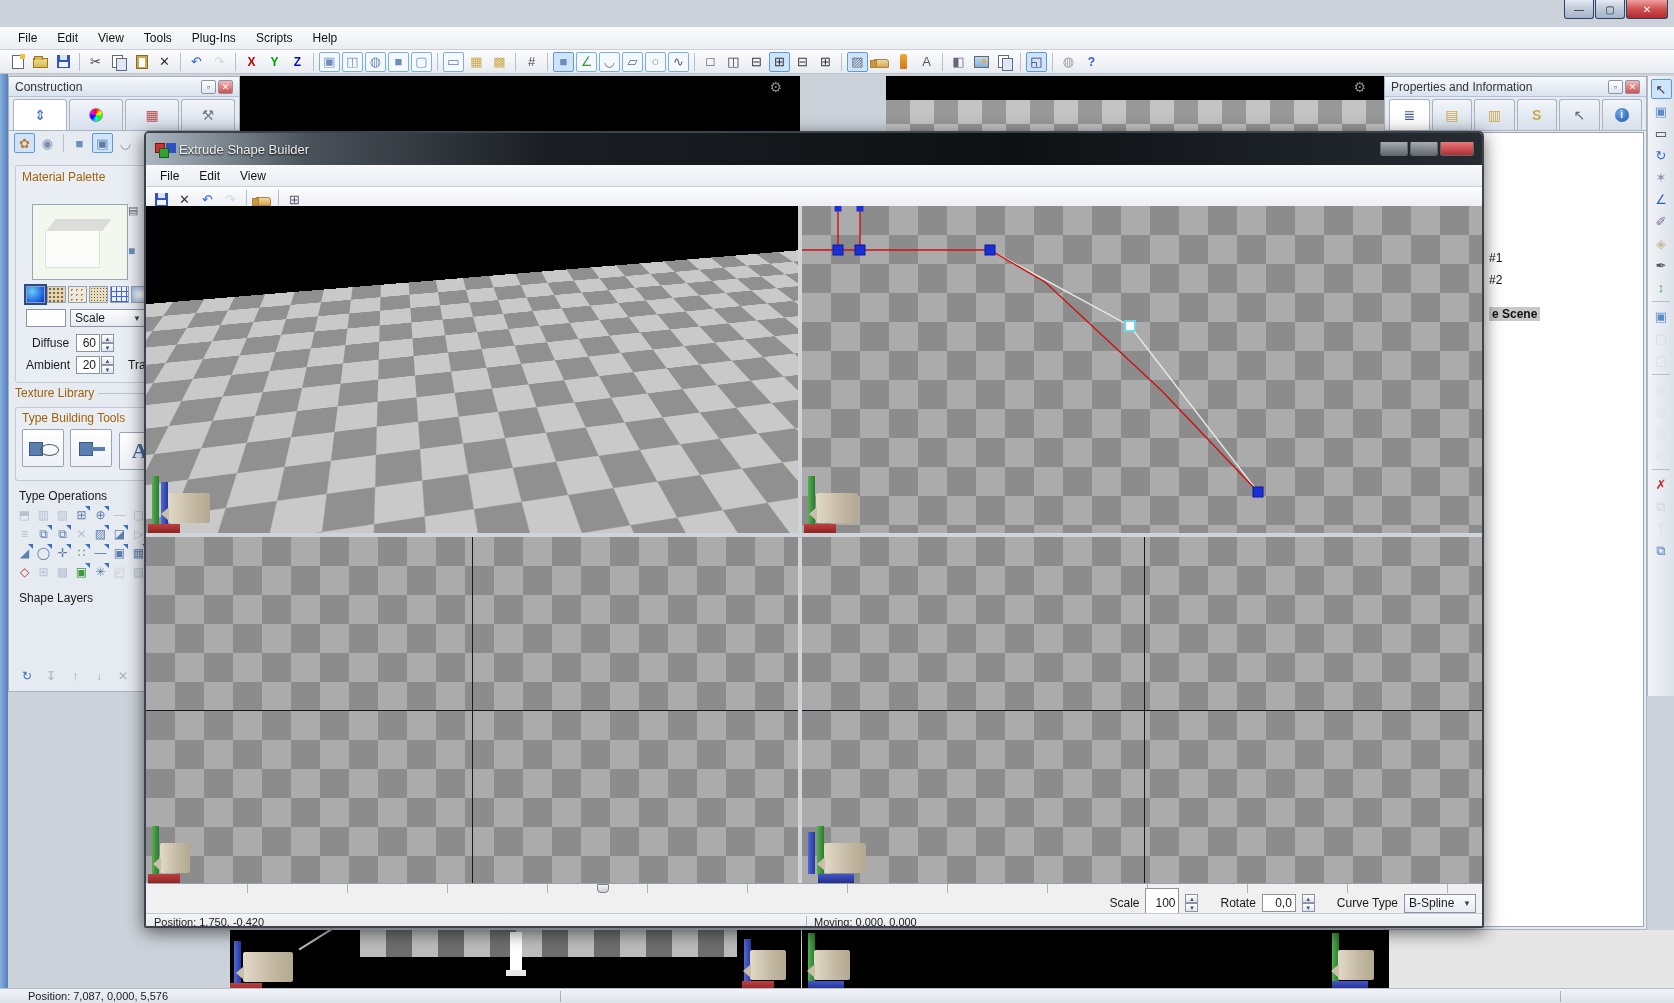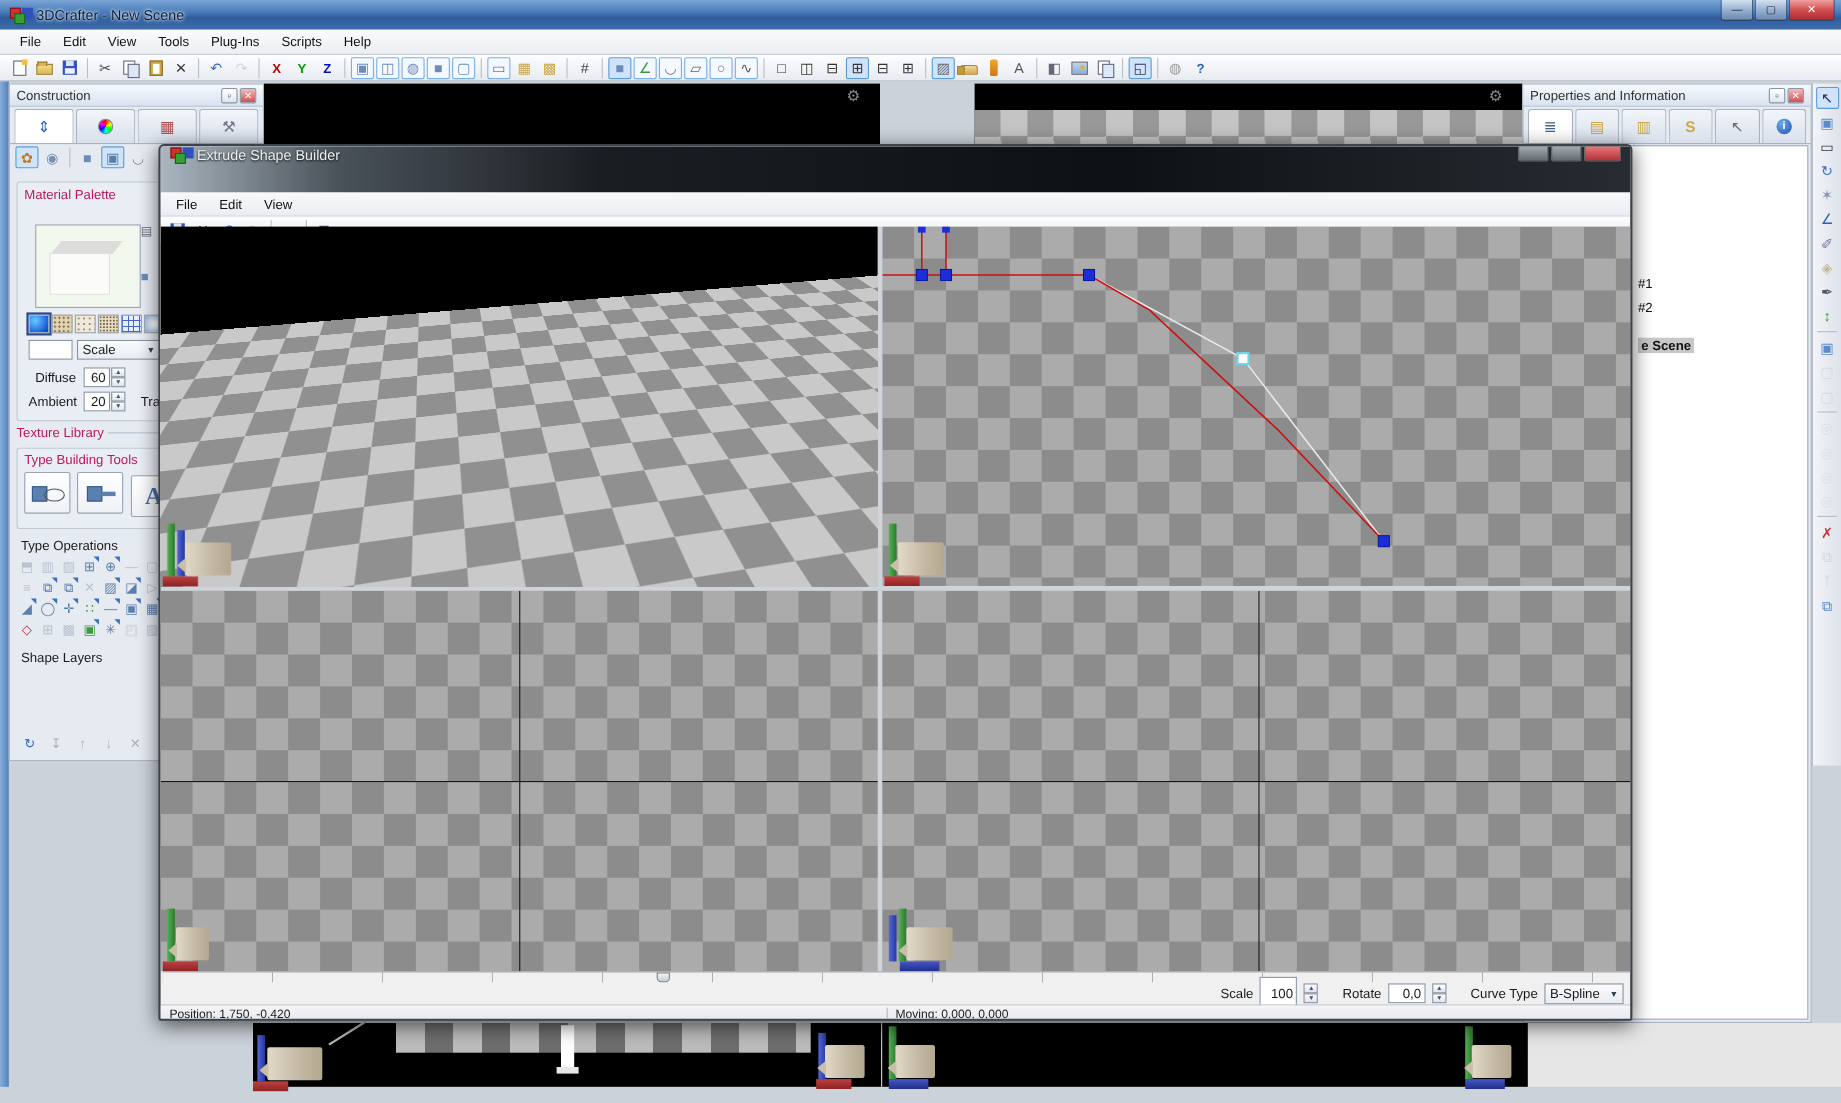--- a/index.html
+++ b/index.html
@@ -68,21 +68,21 @@
   .panel-header { height:20px; background:linear-gradient(#f6f9fd,#d9e2ef); border-bottom:1px solid #b8c2d2; display:flex; align-items:center; padding:0 6px; font-size:12px; color:#333; }
   .ph-btns { margin-left:auto; display:flex; gap:2px; }
   .ph-btn { width:15px; height:14px; border:1px solid #8a94a4; background:linear-gradient(#fff,#dfe6ef); font-size:9px; display:flex; align-items:center; justify-content:center; color:#445; border-radius:2px; }
   .ph-btn.close { background:linear-gradient(#f4b8b8,#d05050); color:#fff; }
   .tabs { display:flex; padding:2px 2px 0 4px; border-bottom:1px solid #aab2bf; }
   .tab { height:31px; display:flex; align-items:center; justify-content:center; background:linear-gradient(#f2f5fa,#d8e0ec); border:1px solid #aab2bf; border-bottom:none; border-radius:3px 3px 0 0; margin-right:2px; }
   .tab.active { background:#fff; }
   .tab .glyph { font-size:14px; }
 
   
-  .grouplabel { font-size:12px; color:#be185d; }
+  .grouplabel { font-size:12px; color:#a16207; }
   .groupbox { border:1px solid #c2c9d4; border-radius:3px; background:#e9edf4; }
   .swatch { width:19px; height:17px; border:1px solid #98a0ae; display:inline-block; }
   .swatch.active { outline:2px solid #2a4a90; }
   .sw-blue { background:radial-gradient(circle at 30% 30%,#6cf,#03c); }
   .sw-sp1 { background-color:#e4d4ae; background-image:radial-gradient(#7a6a4a 1px,transparent 1px); background-size:4px 4px; }
   .sw-sp2 { background-color:#f0e8d8; background-image:radial-gradient(#9a8a6a 1px,transparent 1px); background-size:5px 5px; }
   .sw-sp3 { background-color:#e8dcc0; background-image:radial-gradient(#6a5a3a 1px,transparent 1px); background-size:3px 3px; }
   .sw-grid { background-color:#e8f0ff; background-image:repeating-linear-gradient(90deg,#4466cc 0 1px,transparent 1px 5px),repeating-linear-gradient(0deg,#4466cc 0 1px,transparent 1px 5px); }
   .sw-rad { background:radial-gradient(circle,#fff 15%,#88aadd); }
   .field { background:#fff; border:1px solid #8a94a4; font-size:12px; display:flex; align-items:center; justify-content:flex-end; padding:0 3px; }
@@ -110,22 +110,22 @@
   .mat-cube-front { position:absolute; left:12px; top:25px; width:55px; height:38px; background:#fbfbf9; border:1px solid #e0e0dc; }
 
   
   .checker { background:repeating-conic-gradient(#ababab 0 90deg,#8c8c8c 0 180deg); background-size:58px 58px; }
   .checker-lite { background:repeating-conic-gradient(#c4c4c4 0 90deg,#989898 0 180deg); background-size:48px 48px; }
   .gear { color:#8a8a8a; font-size:14px; }
 
   
   #dialog { left:144px; top:131px; width:1340px; height:797px; border:2px solid #3c434b; border-radius:5px 5px 2px 2px;
     box-shadow:0 4px 18px rgba(0,0,0,.6); background:#f0f0f0; z-index:10; overflow:hidden; }
-  #dlg-title { height:42px; background:linear-gradient(90deg,#aab6c0 0%,#4a525a 12%,#1a1e22 30%,#0e1114 65%,#262c32 100%);
-    display:flex; align-items:flex-start; padding:0 8px; color:#f0f0f0; font-size:13px; }
+  #dlg-title { height:32px; background:linear-gradient(90deg,#aab6c0 0%,#4a525a 12%,#1a1e22 30%,#0e1114 65%,#262c32 100%);
+    display:flex; align-items:center; padding:0 8px; color:#f0f0f0; font-size:13px; }
   #dlg-title .t { margin-left:8px; text-shadow:0 1px 2px #000; }
   .dlg-wbtn { width:28px; height:14px; border:1px solid #666; border-top:none; border-radius:0 0 3px 3px;
     background:linear-gradient(#e8ecf0aa,#9aa4ae88); margin-left:2px; }
   .dlg-wbtn.close { background:linear-gradient(#e87878,#b03038); width:34px; }
   #dlg-menu { height:22px; background:linear-gradient(#f8f9fb,#e9edf2); border-bottom:1px solid #cdd2d9; display:flex; align-items:center; padding-left:4px; }
   #dlg-toolbar { height:25px; background:linear-gradient(#fcfdfe,#e8ebf0); border-bottom:1px solid #c5cad2; display:flex; align-items:center; padding-left:4px; }
   .vp { position:absolute; overflow:hidden; }
   .axisline-v { position:absolute; top:0; width:1px; height:100%; background:#15181c; }
   .axisline-h { position:absolute; left:0; height:1px; width:100%; background:#15181c; }
 
@@ -159,24 +159,20 @@
   #statusbar { left:0; top:988px; width:1674px; height:15px; background:linear-gradient(#f0f3f7,#dfe3ea); border-top:1px solid #b8bcc4; display:flex; align-items:center; font-size:11px; }
   .sb-div { width:1px; height:11px; background:#aab0ba; }
   .banded { background:repeating-linear-gradient(90deg,#bcbcbc 0 26px,#6e6e6e 26px 52px); }
   .tree-frag { position:absolute; font-size:12px; color:#111; }
 </style>
 </head>
 <body>
 
 <div id="app">
 
-  <div id="titlebar" class="abs">
-    <span class="app-cubes"></span>
-    <span id="title-text">3DCrafter - New Scene</span>
-  </div>
   <div class="winbtns">
     <span class="wbtn">—</span>
     <span class="wbtn">▢</span>
     <span class="wbtn close">✕</span>
   </div>
 
   <div id="menubar" class="abs">
       <span class="menu-item">File</span>
       <span class="menu-item">Edit</span>
       <span class="menu-item">View</span>
@@ -735,14 +731,19 @@
       </span>
     </div>
 
     <div id="dlg-status" style="top:780px;">
       <span style="margin-left:8px;">Position: 1,750, -0,420</span>
       <span style="position:absolute;left:660px;width:1px;height:12px;background:#b0b6be;"></span>
       <span style="position:absolute;left:668px;">Moving: 0,000, 0,000</span>
     </div>
   </div>
 
+  <div id="statusbar" class="abs">
+    <span style="margin-left:28px;">Position: 7,087, 0,000, 5,576</span>
+    <span class="sb-div" style="position:absolute;left:560px;"></span>
+    <span class="sb-div" style="position:absolute;left:1560px;"></span>
+  </div>
 
 </div>
 
 </body></html>

